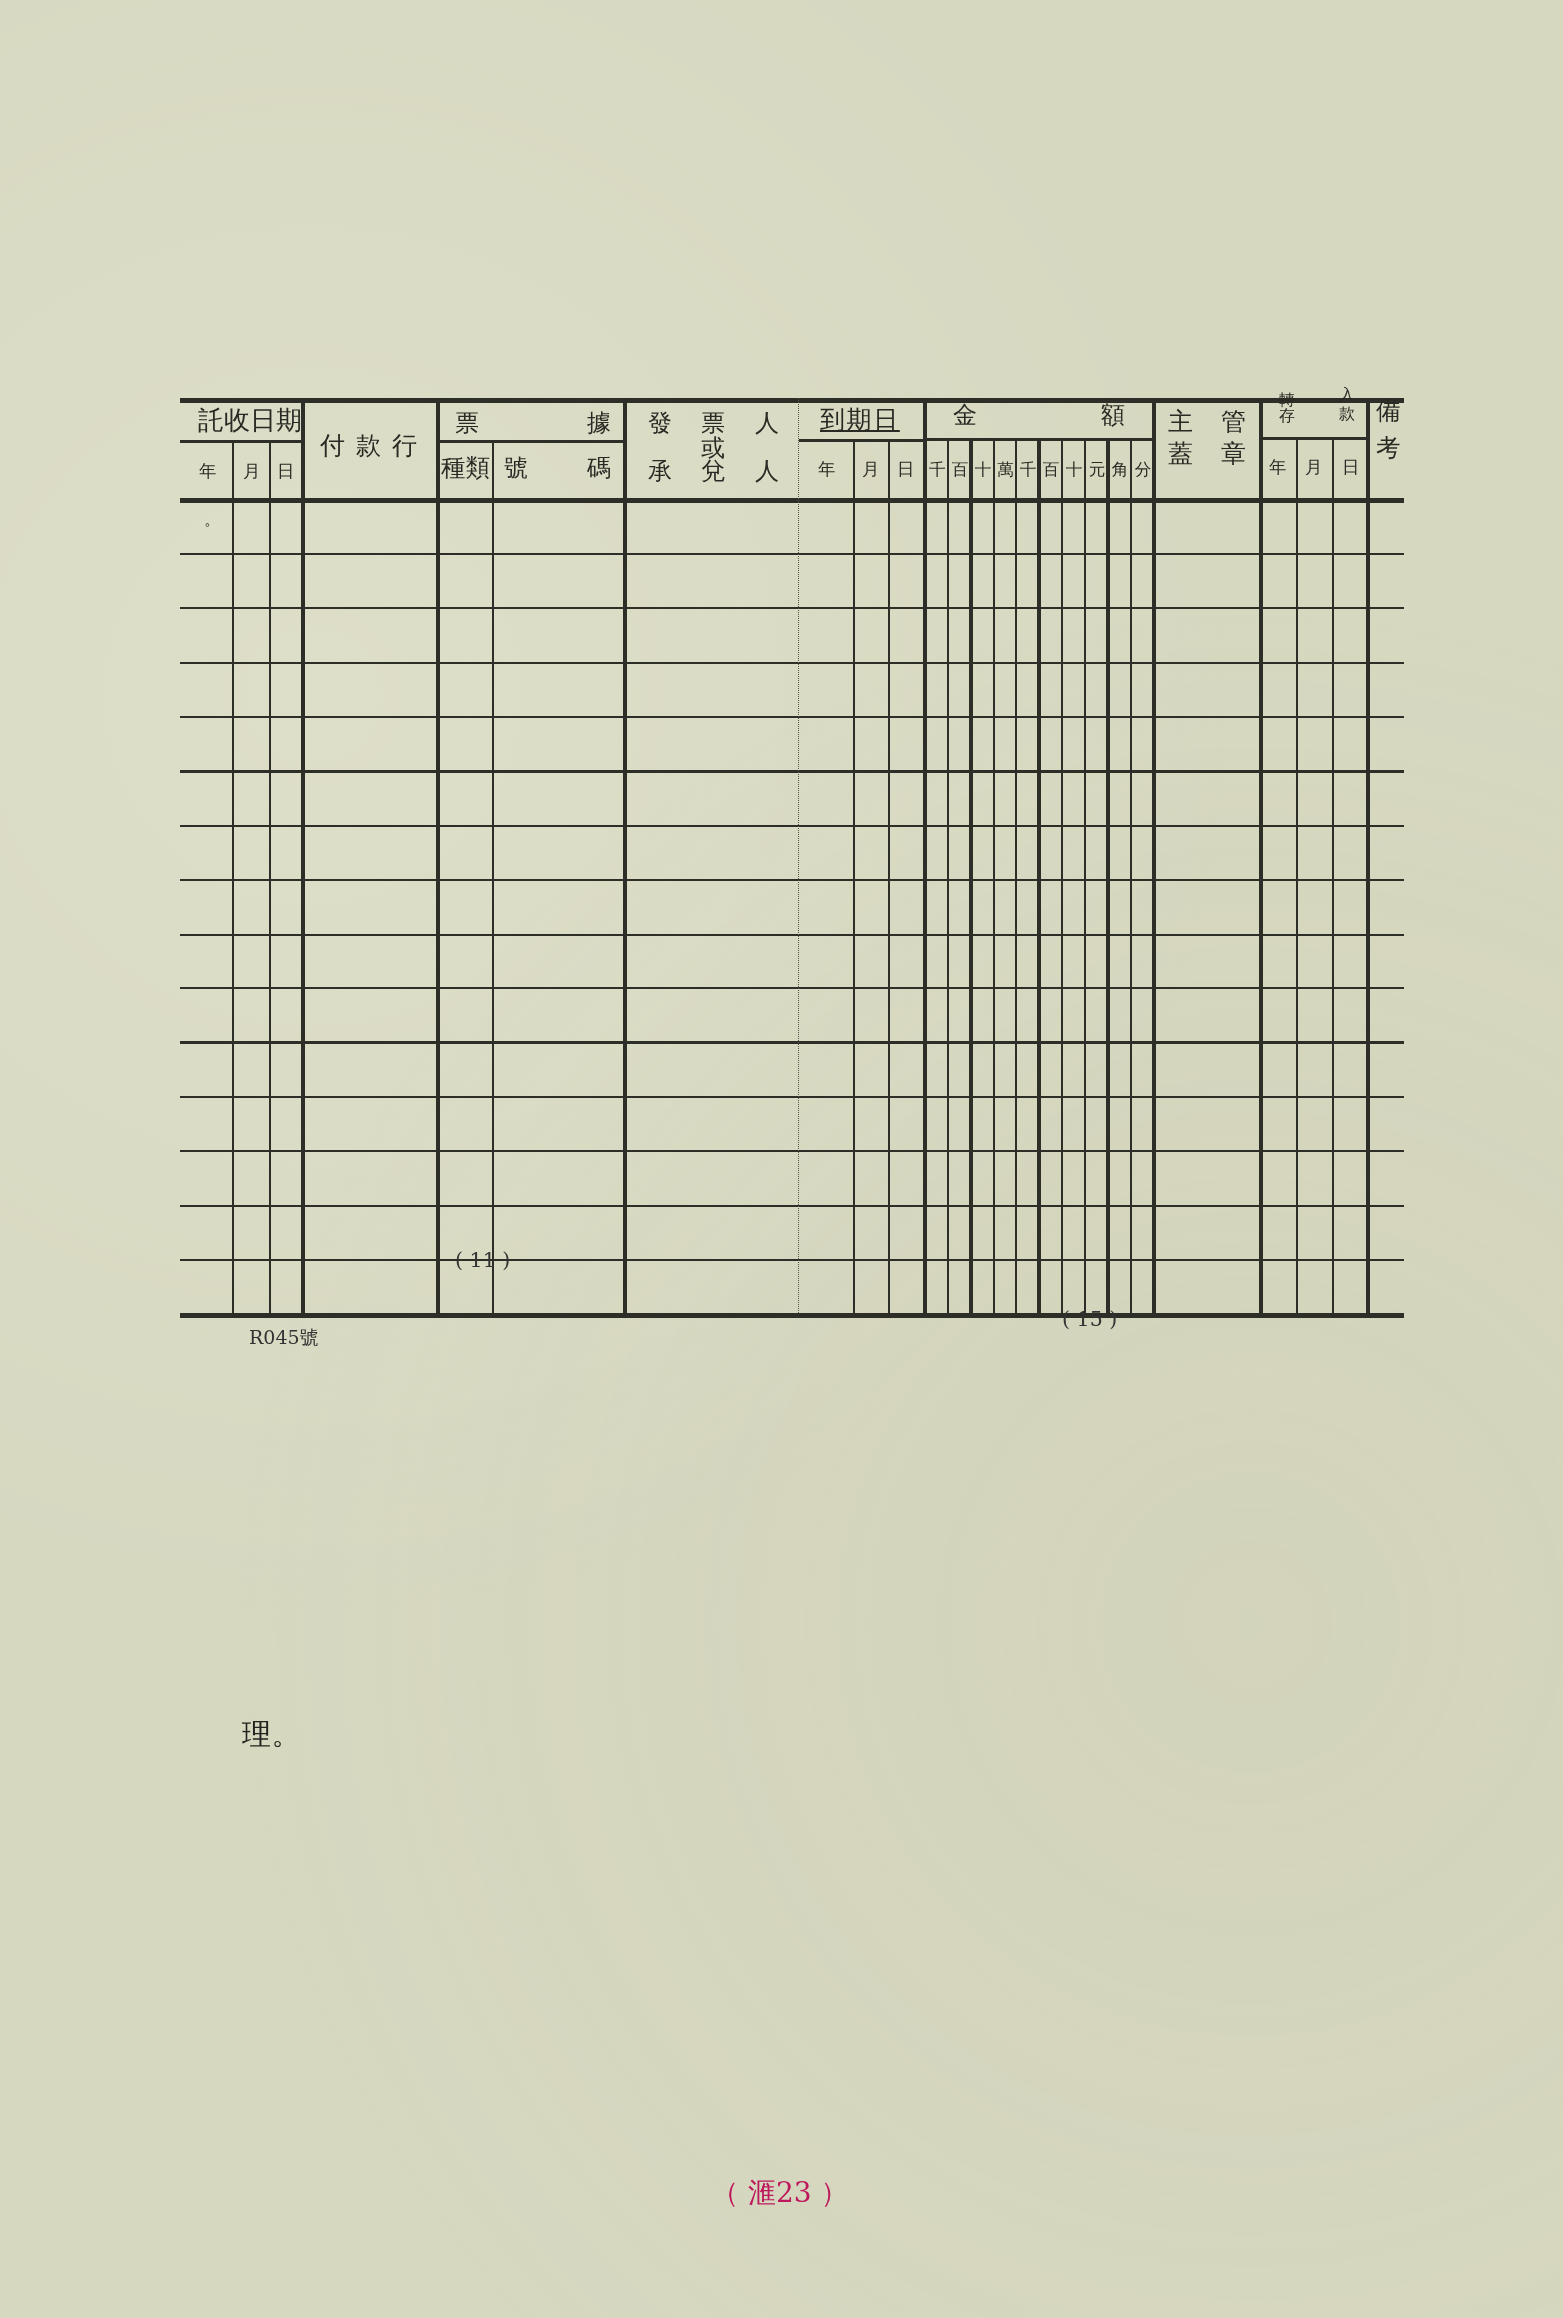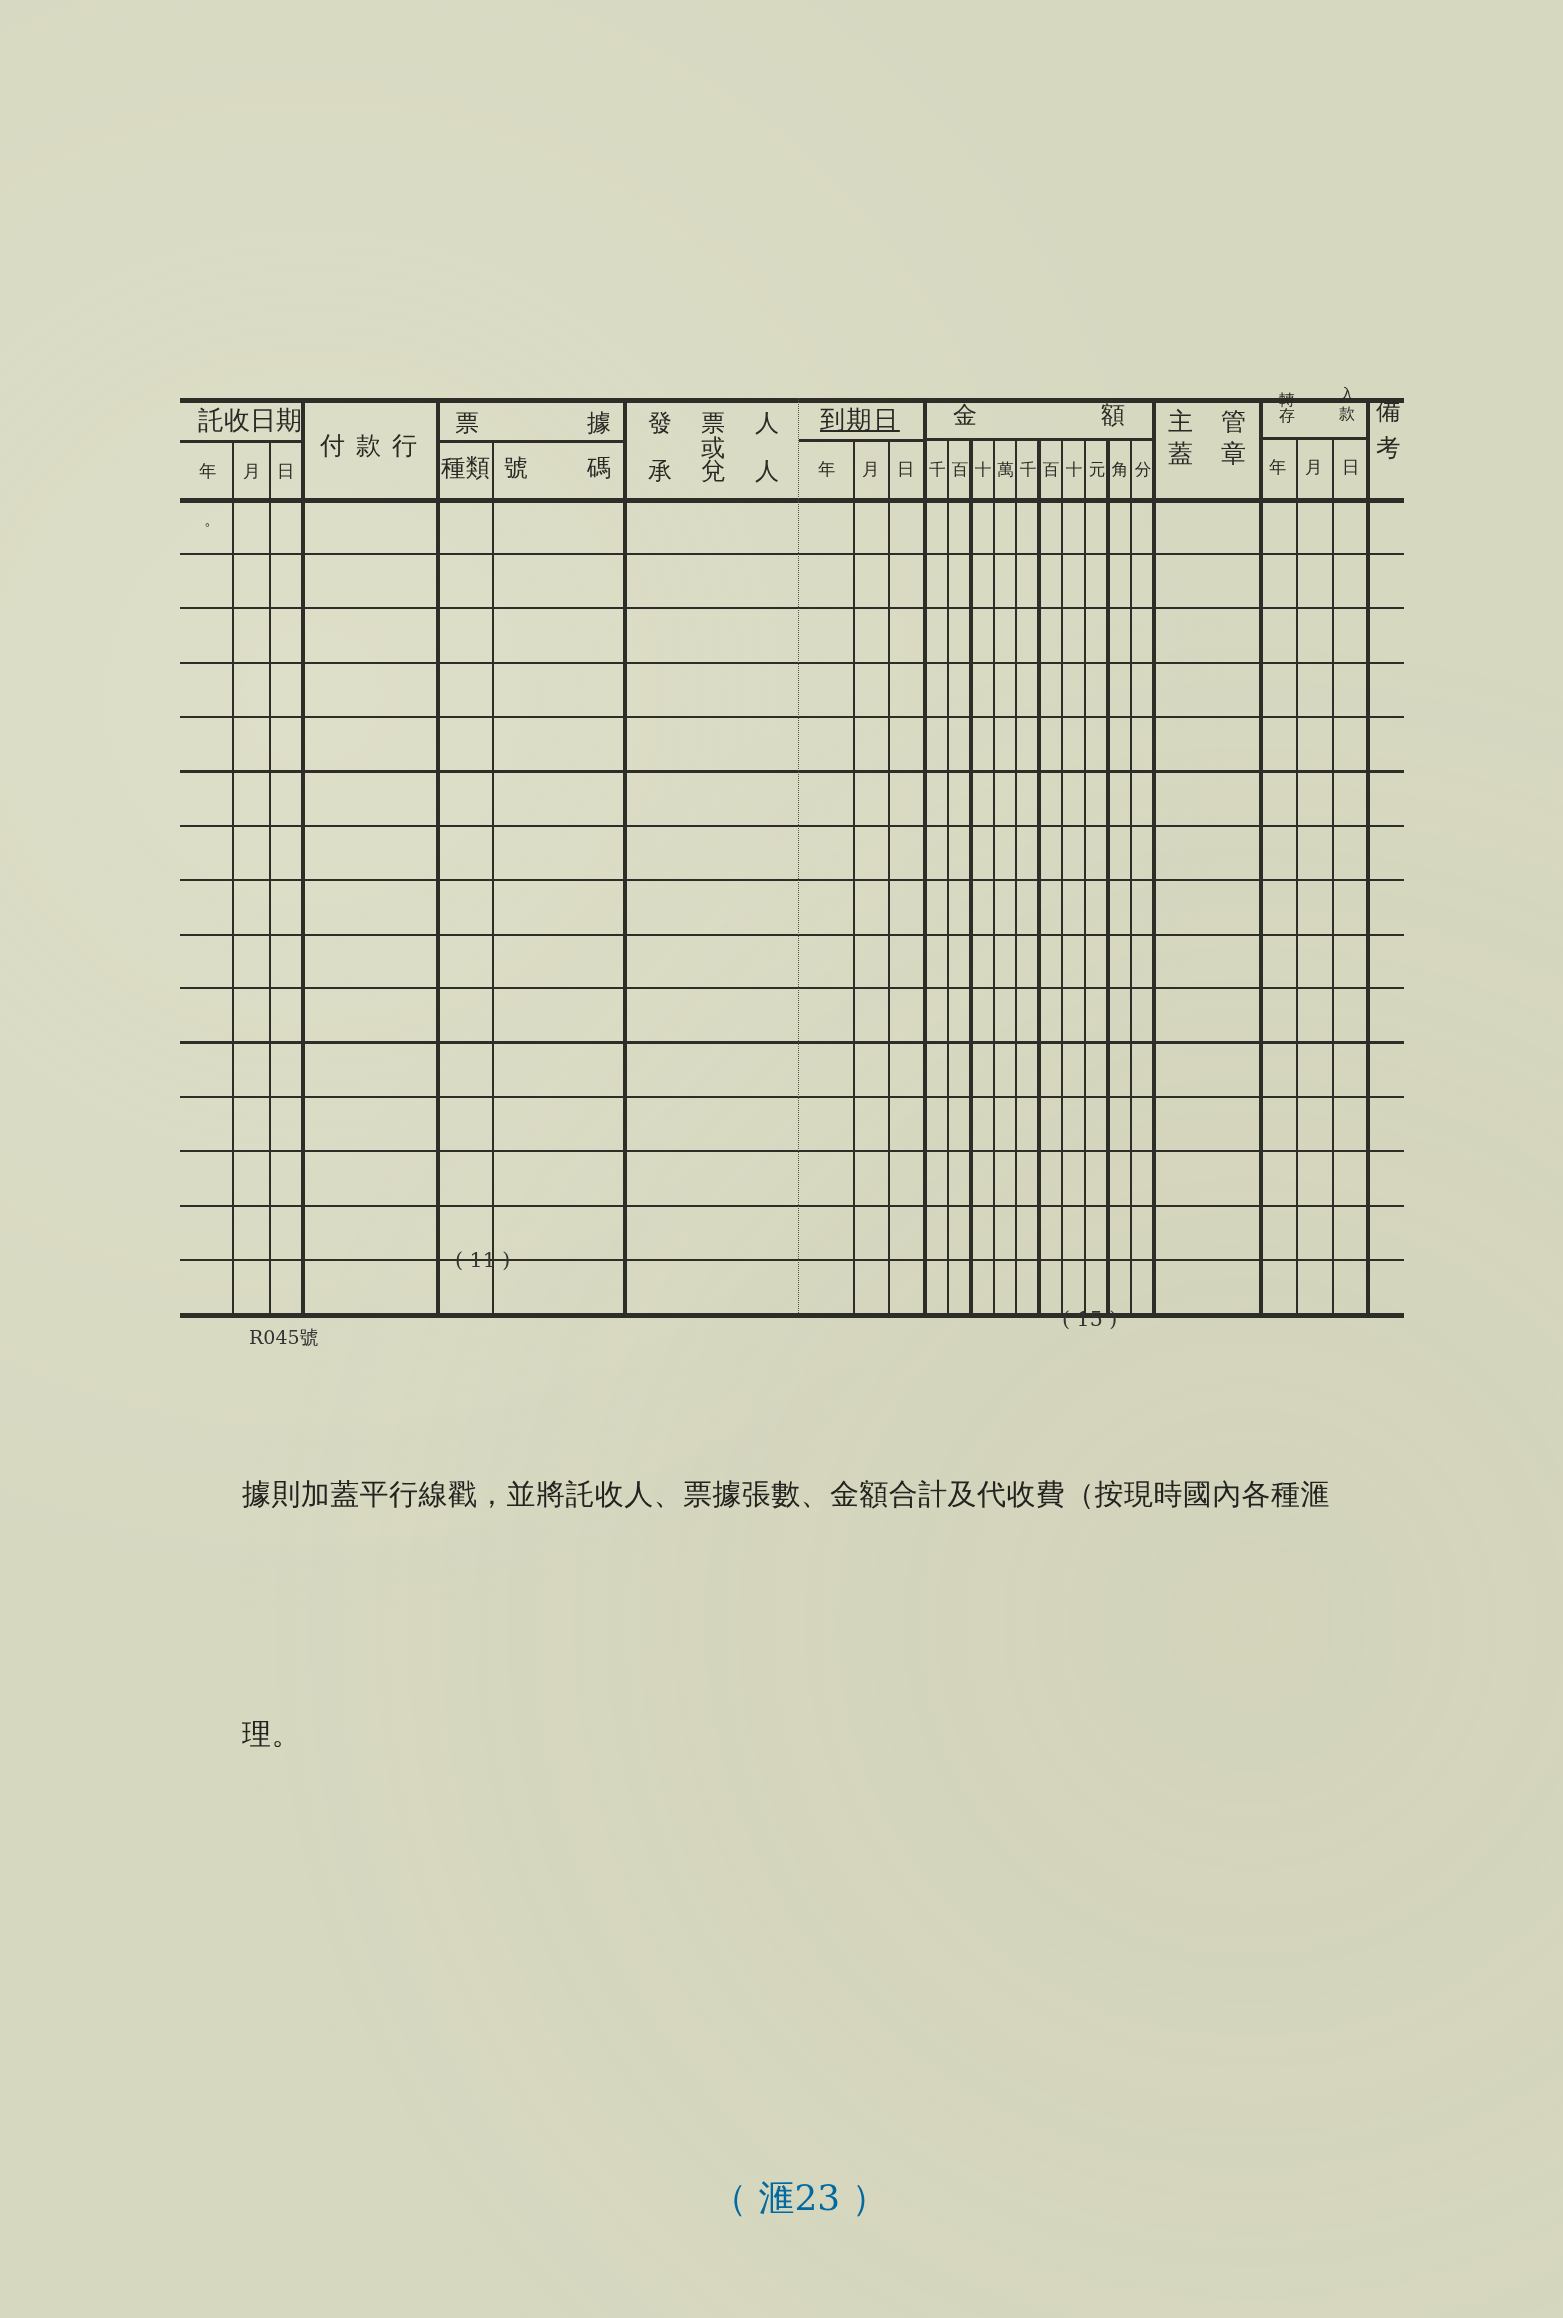--- a/index.html
+++ b/index.html
@@ -26,22 +26,22 @@
   }
   .hdr-sm { font-size: 17.4px; }
   .hdr-xs { font-size: 16px; }
   .foot { position: absolute; font-size: 20.6px; font-family: "DejaVu Serif", serif; color: #333; }
   .para {
     position: absolute; left: 212px; width: 1233px;
     font-family: "DejaVu Sans", "Liberation Sans", sans-serif;
     font-size: 29px; color: #23231f; letter-spacing: 0.4px;
   }
   .para .line { position: absolute; white-space: nowrap; }
-  .pgnum { position: absolute; left: 711px; top: 2174px; font-size: 36px;
-    font-family: "DejaVu Serif", "Liberation Serif", serif; color: #0369a1; }
+  .pgnum { position: absolute; left: 711px; top: 2174px; font-size: 28px;
+    font-family: "DejaVu Serif", "Liberation Serif", serif; color: #be185d; }
 </style>
 </head>
 <body>
 
 <div class="abs" style="left:0;top:0;width:1564px;height:1360px;">
 
   <div class="ln h-thick" style="left:180px;top:398px;width:1224px;"></div>
 
   <div class="ln h-med" style="left:180px;top:440px;width:123px;"></div>
   <div class="ln h-med" style="left:438px;top:440px;width:187px;"></div>
@@ -153,18 +153,17 @@
   <div class="hdr" style="left:1376px;top:436px;font-size:24.5px;">考</div>
 
   <div class="hdr hdr-xs" style="left:204px;top:512px;">。</div>
 
   <div class="foot" style="left:249px;top:1325px;font-size:19px;">R045號</div>
   <div class="foot" style="left:455px;top:1248px;">( 11 )</div>
   <div class="foot" style="left:1062px;top:1307px;">( 15 )</div>
 </div>
 
 <div class="para" style="top:1415px;height:340px;">
-  <div class="line" style="left:30px;top:60px;">據則加蓋平行線戳，並將託收人、票據張數、金額合計及代收費（按現時國內各種滙</div>
   <div class="line" style="left:30px;top:300px;">理。</div>
 </div>
 
 <div class="pgnum">（ 滙23 ）</div>
 
 
 </body></html>

